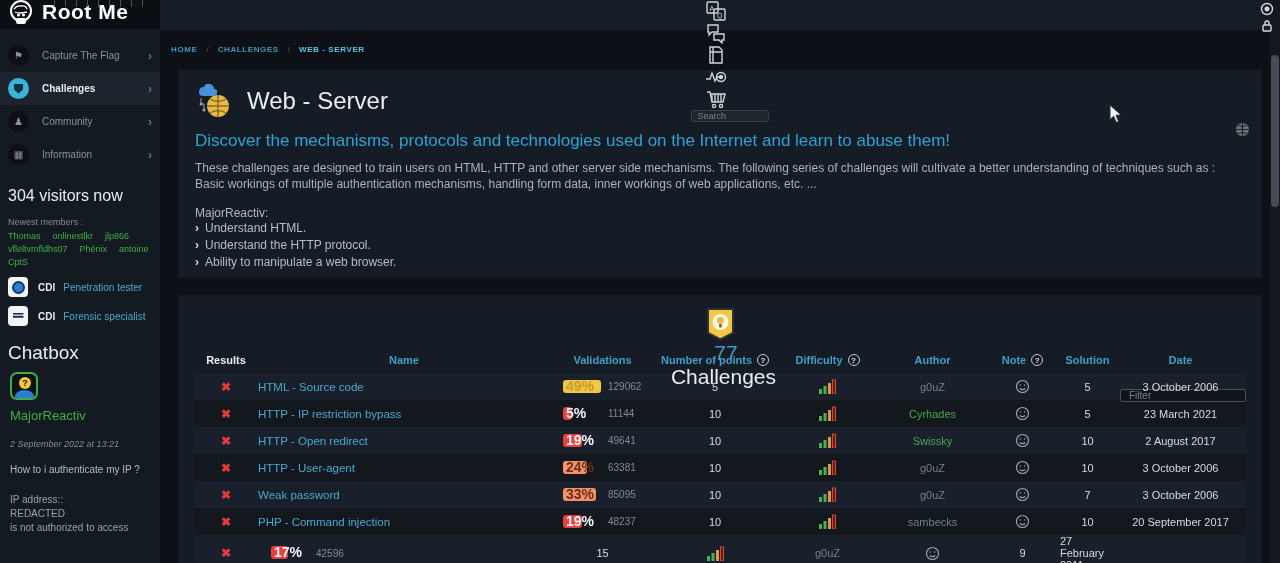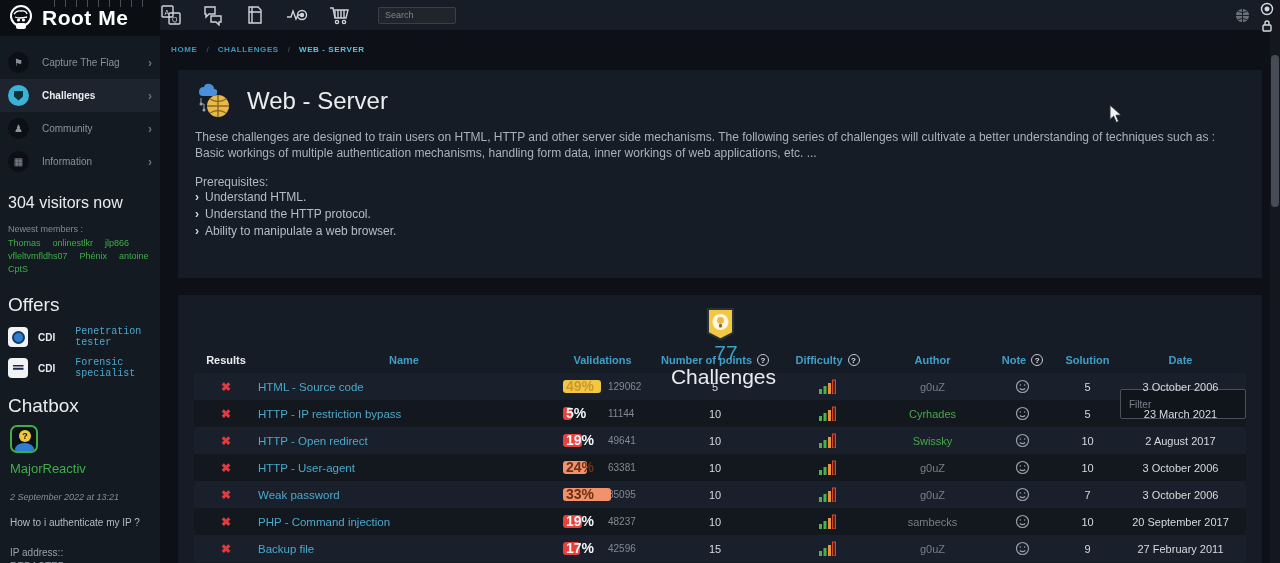--- a/index.html
+++ b/index.html
@@ -3,21 +3,21 @@
 <meta charset="utf-8">
 <style>
   * { margin:0; padding:0; box-sizing:border-box; }
   html,body { width:1280px; height:563px; overflow:hidden; }
   body {
     font-family:"Liberation Sans", sans-serif;
     background:#0d1117; color:#e9ecef; position:relative;
   }
   
   .sidebar { position:absolute; left:0; top:0; width:160px; height:563px; background:#141a22; z-index:3; }
-  .logo-bar { height:36px; background:#0b0e13; display:flex; align-items:center; padding:0 8px; position:relative; }
+  .logo-bar { height:29px; background:#0b0e13; display:flex; align-items:flex-start; padding:0 8px; position:relative; }
   .logo-strings { position:absolute; left:44px; top:0; width:100px; height:7px;
     background:repeating-linear-gradient(90deg, transparent 0 10px, #4a4f56 10px 11px); }
   .logo-skull { width:26px; height:26px; flex:0 0 auto; }
   .logo-text { font-size:21px; font-weight:bold; color:#fff; margin-left:8px; letter-spacing:0.5px; }
   .menu { margin-top:10px; }
   .menu-item { display:flex; align-items:center; height:33px; padding:0 8px; cursor:pointer; }
   .menu-item[data-state="active"] { background:#1d242e; }
   .mi-circle { width:21px; height:21px; border-radius:50%; background:#0c1016; display:flex; align-items:center; justify-content:center; font-size:10px; color:#8a919c; flex:0 0 auto; }
   .menu-item[data-state="active"] .mi-circle { background:#3ab4d6; color:#0e2b33; }
   .mi-circle[data-icon="shield-lock-icon"]::before { content:""; width:9px; height:10px; background:#103039;
@@ -30,33 +30,33 @@
   .members { margin:4px 8px 0; display:flex; flex-wrap:wrap; column-gap:12px; row-gap:3px; }
   .member { font-size:9px; color:#3fae49; cursor:pointer; }
   .offers-title { font-size:19px; font-weight:400; margin:20px 8px 0; }
   .offers { margin:10px 8px 0; }
   .offer-row { display:flex; align-items:center; margin-bottom:9px; cursor:pointer; }
   .offer-icon { width:20px; height:20px; background:#f2f3f5; border-radius:4px; display:flex; align-items:center; justify-content:center; flex:0 0 auto; }
   .offer-icon[data-icon="pentest-company-icon"]::before { content:""; width:9px; height:9px; border-radius:50%; background:#2d7dd2; border:2px solid #143a66; }
   .offer-icon[data-icon="forensic-company-icon"]::before { content:""; width:11px; height:7px; background:#1c2750;
     clip-path:polygon(0 0,100% 0,100% 30%,0 30%,0 45%,100% 45%,100% 75%,0 75%); }
   .offer-type { font-size:10px; font-weight:bold; color:#e9ecef; margin-left:10px; }
-  .offer-label { font-size:10px; color:#4aa8cc; margin-left:20px;font-family:Liberation Mono, monospace; }
+  .offer-label { font-size:10px; color:#4aa8cc; margin-left:8px; }
   .chatbox-title { font-size:19px; font-weight:400; margin:16px 8px 0; }
   .chat { margin:8px 10px 0; }
   .chat-avatar { width:28px; height:28px; border:2px solid #3fae49; border-radius:7px; background:#0d1117; position:relative; overflow:hidden; }
   .chat-avatar .head { position:absolute; left:7px; top:3px; width:12px; height:12px; border-radius:50%; background:#f0c83c; color:#1a1205; font-size:9px; font-weight:bold; text-align:center; line-height:12px; }
   .chat-avatar .bodyshape { position:absolute; left:3px; top:16px; width:19px; height:12px; border-radius:50% 50% 0 0; background:#2d7dd2; }
   .chat-user { font-size:13px; color:#3fae49; margin-top:8px; cursor:pointer; }
   .chat-time { font-size:9px; font-style:italic; color:#868d97; margin-top:16px; }
   .chat-msg { font-size:10px; color:#b4bbc4; margin-top:14px; line-height:14px; }
   .chat-block { margin-top:16px; }
   .chat-line { font-size:10px; color:#9aa1ab; line-height:14px; }
   
-  .topbar { position:absolute; left:160px; top:0; right:0; height:30px; background:#171d26; display:flex; align-items:center; z-index:2; }
+  .topbar { position:absolute; left:160px; top:0; right:0; height:30px; background:#171d26; display:flex; align-items:center; padding-left:11px; z-index:2;flex-direction:column; }
   .tb-icon { width:22px; height:22px; margin-right:20px; color:#cfd4da; cursor:pointer; flex:0 0 auto; }
   .tb-icon svg { width:100%; height:100%; }
   .search-input { width:78px; height:17px; background:#20252c; border:1px solid #3a4048; border-radius:2px; color:#cfd4da; font-size:9px; padding:0 6px; margin-left:8px; font-family:"Liberation Sans",sans-serif; }
   .search-input::placeholder { color:#7a828c; }
   .globe-icon { margin-left:auto; margin-right:30px; width:15px; height:15px; color:#6a7078; cursor:pointer; }
   .corner-icons { position:absolute; right:4px; top:2px; width:16px; display:flex; flex-direction:column; gap:3px; z-index:6; color:#d6dade; }
   .corner-icons svg { width:14px; height:14px; cursor:pointer; }
   
   .breadcrumb { position:absolute; left:160px; top:30px; right:10px; height:33px; background:#0d1117; display:flex; align-items:center; padding-left:11px; }
   .crumb a { font-size:8px; font-weight:bold; letter-spacing:0.6px; color:#3d96ba; text-decoration:none; cursor:pointer; }
@@ -72,21 +72,21 @@
   .subtitle { font-size:17px; font-weight:400; color:#2ba3d4; margin-top:11px; }
   .description { font-size:12px; color:#a9b1bb; line-height:16px; margin-top:9px; padding-right:6px; }
   .prereq-label { font-size:12px; color:#aeb6c0; margin-top:14px; }
   .prereq-line { font-size:12px; color:#b6bdc7; line-height:17px; }
   .prereq-line .arrow { font-weight:bold; color:#d4dae0; margin-right:6px; }
   .panel-challenges { top:295px; height:300px; padding-top:12px; }
   .ch-header { margin:0 16px; display:flex; align-items:center; height:34px;flex-direction:column; }
   .ch-shield { width:29px; height:34px; flex:0 0 auto; }
   .ch-count { font-size:21px; color:#3f9fc6; margin-left:12px; font-weight:400; }
   .ch-title { font-size:21px; color:#e9ecef; margin-left:7px; font-weight:400; }
-  .filter-input { margin-left:auto; width:126px; height:30px; background:#10151c; border:1px solid #4a515b; border-radius:2px; color:#cfd4da; font-size:10px; padding:9px 8px; font-family:"Liberation Sans",sans-serif; }
+  .filter-input { margin-left:auto; width:126px; height:22px; background:#10151c; border:1px solid #4a515b; border-radius:2px; color:#cfd4da; font-size:10px; padding:0 8px; font-family:"Liberation Sans",sans-serif; }
   .filter-input::placeholder { color:#7a828c; }
   .tgrid { display:grid; grid-template-columns:64px 292px 105px 120px 105px 105px 75px 55px 1fr; align-items:center; }
   .thead { margin:6px 16px 0; height:26px; }
   .th { font-size:11px; font-weight:bold; color:#3f9fc6; display:flex; align-items:center; justify-content:center; }
   .th.first { color:#e9ecef; }
   .help-icon { width:12px; height:12px; border:1px solid #c3c9d0; border-radius:50%; color:#dfe3e8; font-size:8px; font-weight:bold; display:inline-flex; align-items:center; justify-content:center; margin-left:5px; cursor:pointer; }
   .rows { margin:0 16px; }
   .trow { height:27px; }
   .rows .trow:nth-child(odd) { background:#1a202b; }
   .rows .trow:nth-child(even) { background:#13181f; }
@@ -173,21 +173,20 @@
 
       <span class="member">vfleltvmfldhs07</span>
 
       <span class="member">Phénix</span>
 
       <span class="member">antoine</span>
 
       <span class="member">CptS</span>
 
   </div>
-  <h2 class="offers-title">Offers</h2>
   <div class="offers">
 
       <div class="offer-row">
         <span class="offer-icon" data-icon="pentest-company-icon"></span>
         <span class="offer-type">CDI</span>
         <span class="offer-label">Penetration tester</span>
       </div>
 
       <div class="offer-row">
         <span class="offer-icon" data-icon="forensic-company-icon"></span>
@@ -289,22 +288,23 @@
     <svg class="ws-icon" viewBox="0 0 38 38">
       <circle cx="23" cy="24" r="11" fill="#e8b84a"></circle>
       <path d="M12 24 h22 M23 13 v22 M15 17 q8 5 16 0 M15 31 q8 -5 16 0" stroke="#8a6a1e" stroke-width="1.4" fill="none"></path>
       <path d="M4 10 q0 -5 5 -5 q1 -4 6 -3 q4 1 4 5 q4 0 3 4 q0 3 -4 3 h-10 q-4 0 -4 -4" fill="#4a90d9"></path>
       <circle cx="6" cy="22" r="1.5" fill="#9aa3ad"></circle>
         <circle cx="9" cy="28" r="1.5" fill="#9aa3ad"></circle>
       <path d="M6 16 v6 M6 22 h3 v6" stroke="#9aa3ad" stroke-width="1" fill="none"></path>
     </svg>
     <h1 class="page-title">Web - Server</h1>
   </div>
+  <h3 class="subtitle">Discover the mechanisms, protocols and technologies used on the Internet and learn to abuse them!</h3>
   <p class="description">These challenges are designed to train users on HTML, HTTP and other server side mechanisms. The following series of challenges will cultivate a better understanding of techniques such as : Basic workings of multiple authentication mechanisms, handling form data, inner workings of web applications, etc. ...</p>
-  <p class="prereq-label">Prerequisites:</p>
+  <p class="prereq-label">MajorReactiv:</p>
   <div>
 
       <div class="prereq-line"><span class="arrow">›</span><span>Understand HTML.</span></div>
 
       <div class="prereq-line"><span class="arrow">›</span><span>Understand the HTTP protocol.</span></div>
 
       <div class="prereq-line"><span class="arrow">›</span><span>Ability to manipulate a web browser.</span></div>
 
   </div>
 </section>
@@ -495,21 +495,21 @@
 
       <div class="tgrid trow">
         <span class="cell">
           <span class="xmark">✖</span>
         </span>
         <span class="cell cell-name">
           <a class="name-link">Weak password</a>
         </span>
         <span class="cell cell-valid">
           <span class="badge-wrap">
-            <span class="badge" style="width:48px;background:#f2926c;color:#6b3015">
+            <span class="badge" style="width:33px;background:#f2926c;color:#6b3015">
               <i class="badge-label">33%</i>
             </span>
           </span>
           <span class="valid-count">85095</span>
         </span>
         <span class="cell num">10</span>
         <span class="cell diff-icon">
           <svg viewBox="0 0 17 15">
             <rect x="0" y="10" width="3" height="5" fill="#4caf50"></rect>
             <rect x="4.5" y="7" width="3" height="8" fill="#4caf50"></rect>
@@ -564,23 +564,20 @@
           </svg>
         </span>
         <span class="cell num">10</span>
         <span class="cell date">20 September 2017</span>
       </div>
 
       <div class="tgrid trow">
         <span class="cell">
           <span class="xmark">✖</span>
         </span>
-        <span class="cell cell-name">
-          <a class="name-link">Backup file</a>
-        </span>
         <span class="cell cell-valid">
           <span class="badge-wrap">
             <span class="badge" style="width:17px;background:#e8403d;color:#f4f6f8">
               <i class="badge-label">17%</i>
             </span>
           </span>
           <span class="valid-count">42596</span>
         </span>
         <span class="cell num">15</span>
         <span class="cell diff-icon">

